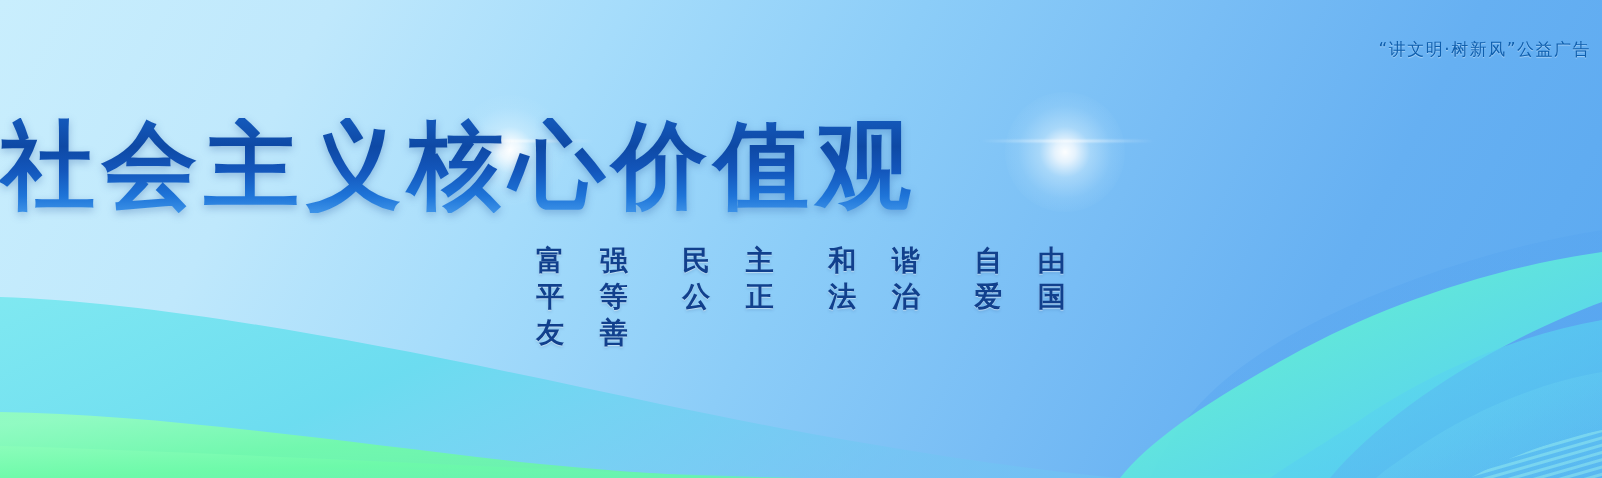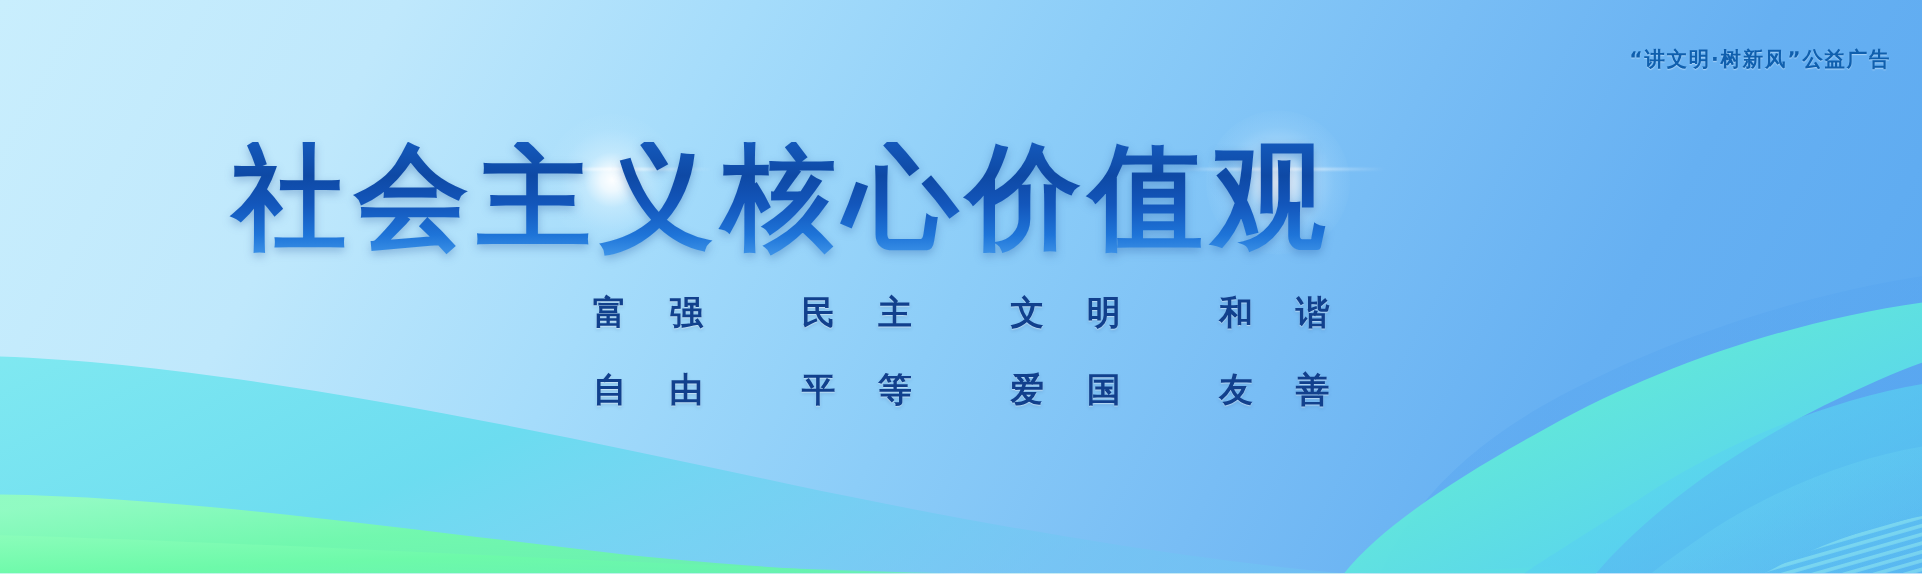--- a/index.html
+++ b/index.html
@@ -36,51 +36,51 @@
     background:linear-gradient(90deg,
         rgba(255,255,255,0) 0%, rgba(255,255,255,.85) 50%,
         rgba(255,255,255,0) 100%);
     height:2px;filter:blur(1px);
   }
   .glow-ray.r1{left:430px;top:140px;width:165px;}
   .glow-ray.r2{left:980px;top:140px;width:175px;}
 
   
   #tagline{
-    position:absolute;right:26px;top:38px;
-    font-size:17px;font-weight:bold;letter-spacing:1.5px;
+    position:absolute;right:11px;top:38px;
+    font-size:17px;font-weight:normal;letter-spacing:1.5px;
     color:#0f5fae;white-space:nowrap;
     font-family:"DejaVu Sans","Liberation Sans",sans-serif;
     text-shadow:0 1px 1px rgba(255,255,255,.45);
   }
 
   
   #headline{
     position:absolute;left:0;top:118px;width:1305px;
-    text-align:center;white-space:nowrap;
+    text-align:left;white-space:nowrap;
     font-size:95px;font-weight:bold;line-height:1;
     letter-spacing:7px;
     font-family:"DejaVu Sans","Liberation Sans",sans-serif;
     background:linear-gradient(180deg,#1459bb 0%, #0e49a5 30%,
                #1356bb 55%, #1e74d8 82%, #3d93e8 100%);
     -webkit-background-clip:text;background-clip:text;
     -webkit-text-fill-color:transparent;color:transparent;
     filter:drop-shadow(0 3px 4px rgba(20,70,150,.30));
   }
 
   
   #values{
     position:absolute;left:0;top:243px;width:1602px;
     display:flex;justify-content:center;
   }
   #values-grid{
     display:grid;
     grid-template-columns:repeat(4,146px);
     grid-template-rows:repeat(3,36px);
-    column-gap:0px;row-gap:0px;gap:28px;
+    column-gap:0px;row-gap:0px;
   }
   .value-cell{
     display:flex;align-items:center;justify-content:center;
     font-size:28px;font-weight:bold;letter-spacing:13px;
     text-indent:13px;
     color:#11408d;
     font-family:"DejaVu Sans","Liberation Sans",sans-serif;
     text-shadow:0 1px 1px rgba(255,255,255,.5),
                 0 2px 3px rgba(20,60,130,.18);
     white-space:nowrap;
@@ -165,24 +165,25 @@
   <span class="glow-ray r2"></span>
 
   <div id="tagline">“讲文明·树新风”公益广告</div>
 
   <div id="headline">社会主义核心价值观</div>
 
   <div id="values">
     <div id="values-grid">
       <div class="value-cell">富 强</div>
       <div class="value-cell">民 主</div>
-      <div class="value-cell">文 明</div>
       <div class="value-cell">和 谐</div>
 
       <div class="value-cell">自 由</div>
       <div class="value-cell">平 等</div>
+      <div class="value-cell">公 正</div>
+      <div class="value-cell">法 治</div>
 
       <div class="value-cell">爱 国</div>
       <div class="value-cell">友 善</div>
     </div>
   </div>
 
 </div>
 
 </body></html>

